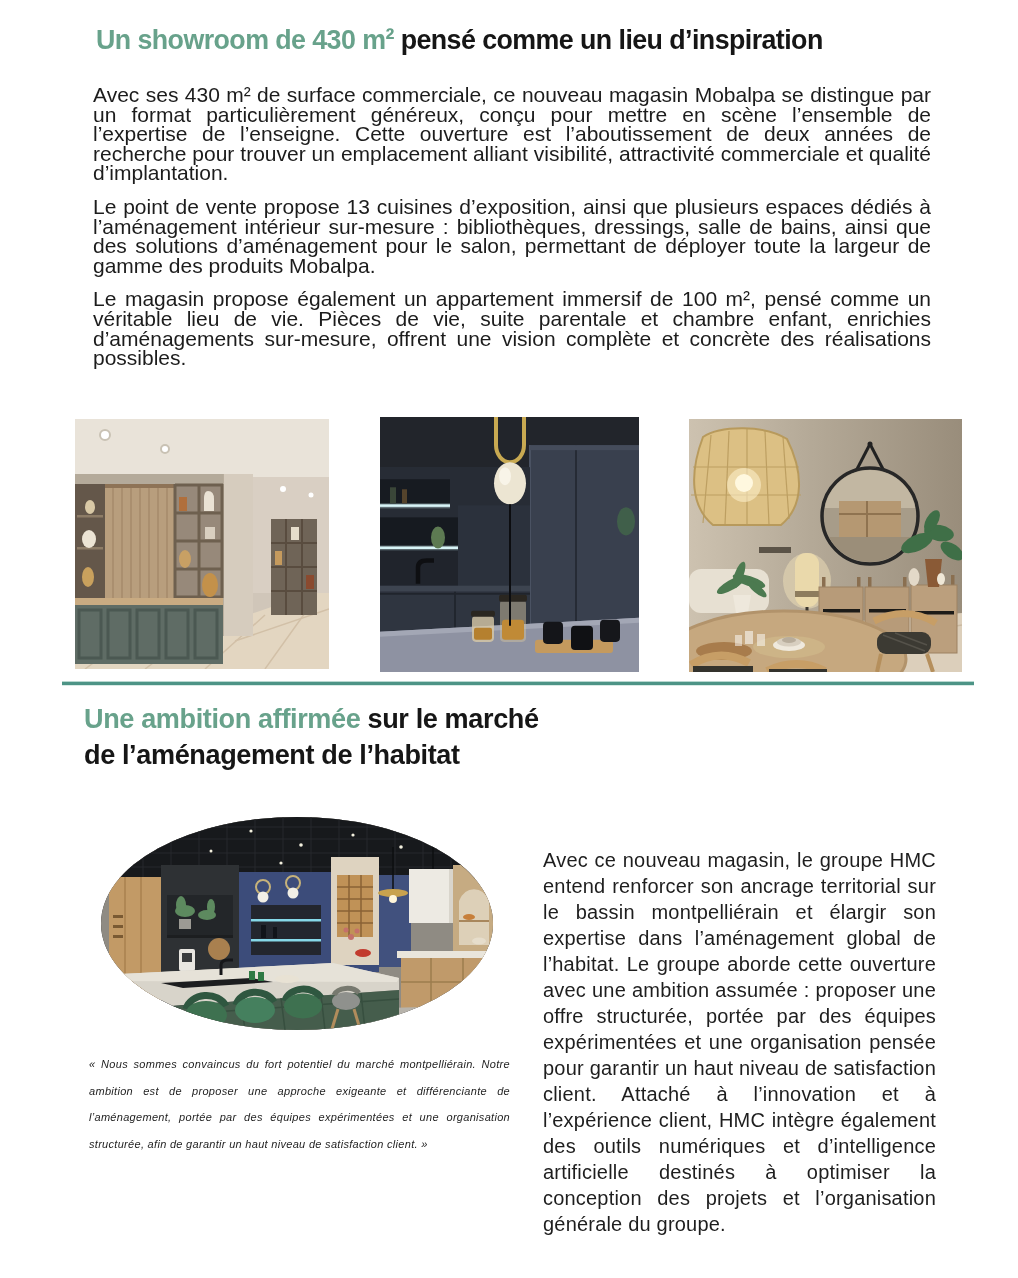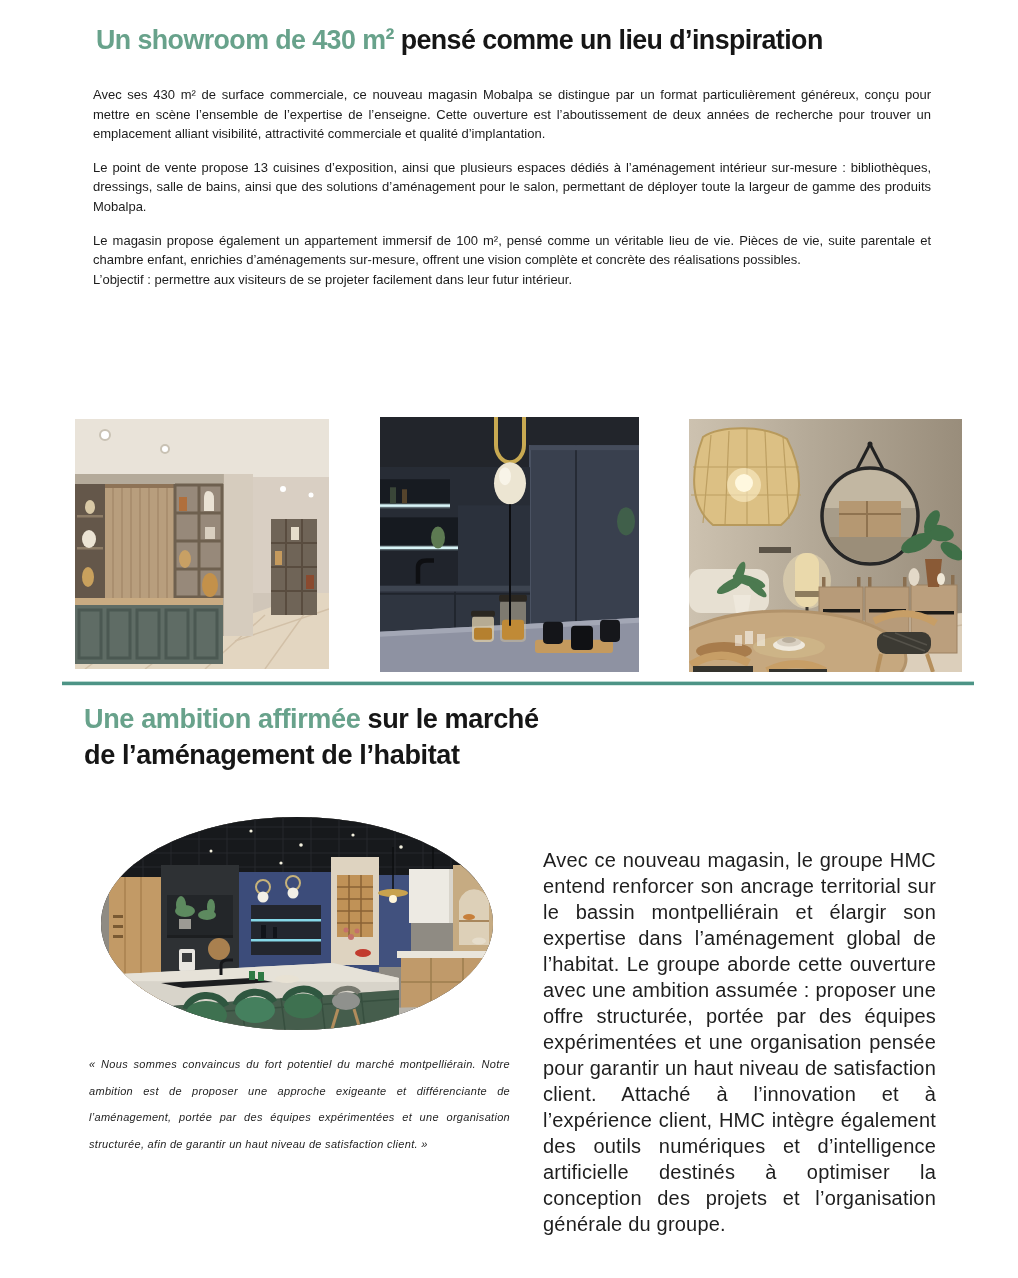--- a/index.html
+++ b/index.html
@@ -8,21 +8,21 @@
 
   
   .h1{position:absolute;left:96px;top:23px;font-size:28.5px;font-weight:bold;
       letter-spacing:-0.6px;white-space:nowrap;transform:scaleX(0.94);transform-origin:left center;}
   .h2{position:absolute;left:84px;top:700px;font-size:28.5px;font-weight:bold;line-height:36px;
       letter-spacing:-0.4px;transform:scaleX(0.95);transform-origin:left top;white-space:nowrap;}
   .hl{color:#68a28b;}
   .hd{color:#161616;}
 
   
-  .intro{position:absolute;left:93px;top:85px;width:838px;font-size:13px;line-height:19.6px;
+  .intro{position:absolute;left:93px;top:85px;width:838px;font-size:21px;line-height:19.6px;
          text-align:justify;color:#1c1c1c;}
   .intro p{margin:0 0 14px 0;}
   .intro p.cont{margin:0;}
 
   
   figure{position:absolute;margin:0;overflow:hidden;background:#ddd;}
   #ph1{left:75px;top:419px;width:254px;height:250px;}
   #ph2{left:380px;top:417px;width:259px;height:255px;}
   #ph3{left:689px;top:419px;width:273px;height:253px;}
   figure svg{display:block;width:100%;height:100%;}
@@ -46,21 +46,20 @@
 <div class="page">
 
   <div class="h1">
     <span class="hl">Un showroom de 430 m²</span><span class="hd"> pensé comme un lieu d’inspiration</span>
   </div>
 
   <div class="intro">
     <p>Avec ses 430 m² de surface commerciale, ce nouveau magasin Mobalpa se distingue par un format particulièrement généreux, conçu pour mettre en scène l’ensemble de l’expertise de l’enseigne. Cette ouverture est l’aboutissement de deux années de recherche pour trouver un emplacement alliant visibilité, attractivité commerciale et qualité d’implantation.</p>
     <p>Le point de vente propose 13 cuisines d’exposition, ainsi que plusieurs espaces dédiés à l’aménagement intérieur sur-mesure : bibliothèques, dressings, salle de bains, ainsi que des solutions d’aménagement pour le salon, permettant de déployer toute la largeur de gamme des produits Mobalpa.</p>
     <p class="cont">Le magasin propose également un appartement immersif de 100 m², pensé comme un véritable lieu de vie. Pièces de vie, suite parentale et chambre enfant, enrichies d’aménagements sur-mesure, offrent une vision complète et concrète des réalisations possibles.</p>
-    <p class="cont">L’objectif : permettre aux visiteurs de se projeter facilement dans leur futur intérieur.</p>
   </div>
 
   <figure id="ph1">
     <svg viewBox="0 0 254 250" preserveAspectRatio="none">
       <rect width="254" height="250" fill="#d0c6b9"></rect>
       <rect width="254" height="58" fill="#e9e3d9"></rect>
       <circle cx="30" cy="16" r="5" fill="#ffffff" stroke="#c9c2b4" stroke-width="2"></circle>
       <circle cx="90" cy="30" r="4" fill="#ffffff" stroke="#c9c2b4" stroke-width="2"></circle>
       <polygon points="0,250 0,212 150,204 254,168 254,250" fill="#e3d6c1"></polygon>
       <g stroke="#cebba1" stroke-width="1.5" opacity="0.8">

